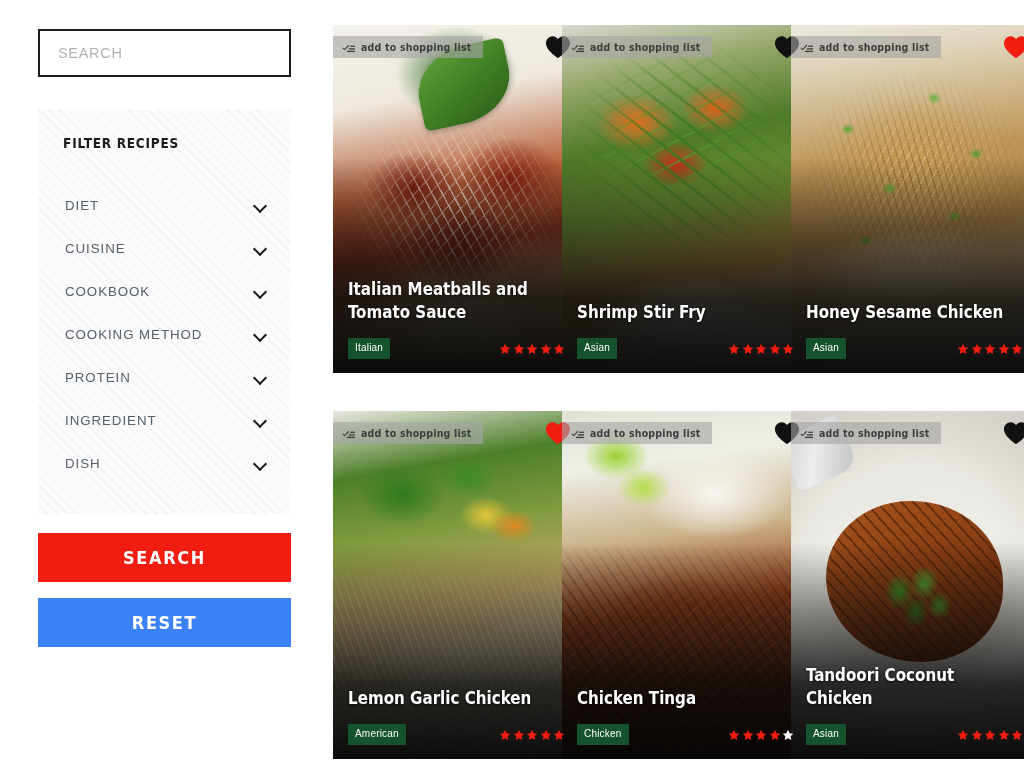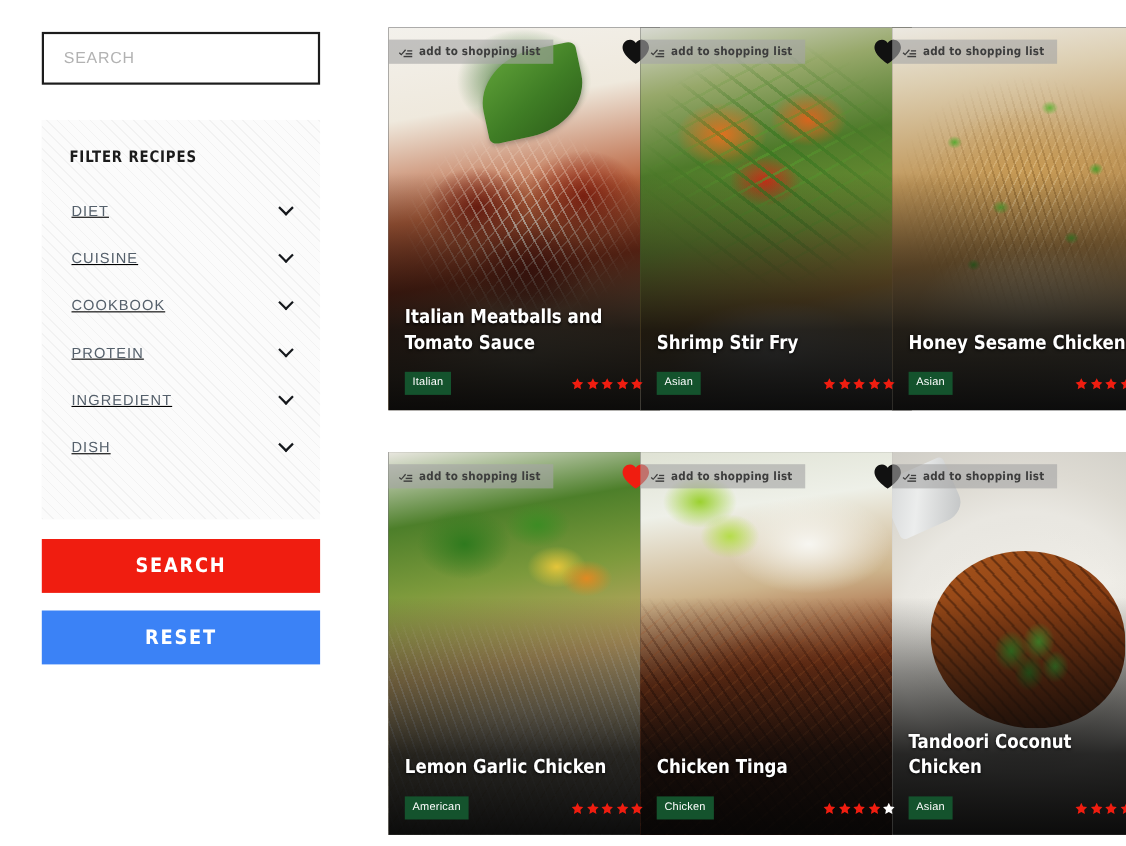--- a/index.html
+++ b/index.html
@@ -8,21 +8,21 @@
   body {
     width: 1024px;
     height: 769px;
     background: #ffffff;
     font-family: "Liberation Sans", sans-serif;
     overflow: hidden;
     position: relative;
   }
 
   
-  .page { display: flex; width: 1024px; height: 769px; gap: 20px; }
+  .page { display: flex; width: 1024px; height: 769px; }
 
   
   .sidebar {
     width: 333px;
     padding: 29px 0 0 38px;
     flex: 0 0 333px;
   }
 
   .search-box {
     width: 253px;
@@ -67,25 +67,25 @@
     margin-bottom: 33px;
     text-transform: uppercase;
     transform: scaleX(0.93);
     transform-origin: left center;
   }
 
   .filter-list { list-style: none; }
 
   .filter-row {
     display: flex;
+    align-items: center;
     justify-content: space-between;
     padding: 0 24px 0 27px;
     height: 43px;
     cursor: pointer;
-    text-decoration: underline;
   }
   .filter-row .label {
     font-size: 13.3px;
     letter-spacing: 0.95px;
     color: #55606b;
     text-transform: uppercase;
   }
   .chev {
     width: 13px; height: 9px;
     position: relative;
@@ -379,20 +379,24 @@
           <li class="filter-row">
             <span class="label">DIET</span>
             <span class="chev"></span>
           </li>
           <li class="filter-row">
             <span class="label">CUISINE</span>
             <span class="chev"></span>
           </li>
           <li class="filter-row">
             <span class="label">COOKBOOK</span>
+            <span class="chev"></span>
+          </li>
+          <li class="filter-row">
+            <span class="label">COOKING METHOD</span>
             <span class="chev"></span>
           </li>
           <li class="filter-row">
             <span class="label">PROTEIN</span>
             <span class="chev"></span>
           </li>
           <li class="filter-row">
             <span class="label">INGREDIENT</span>
             <span class="chev"></span>
           </li>

